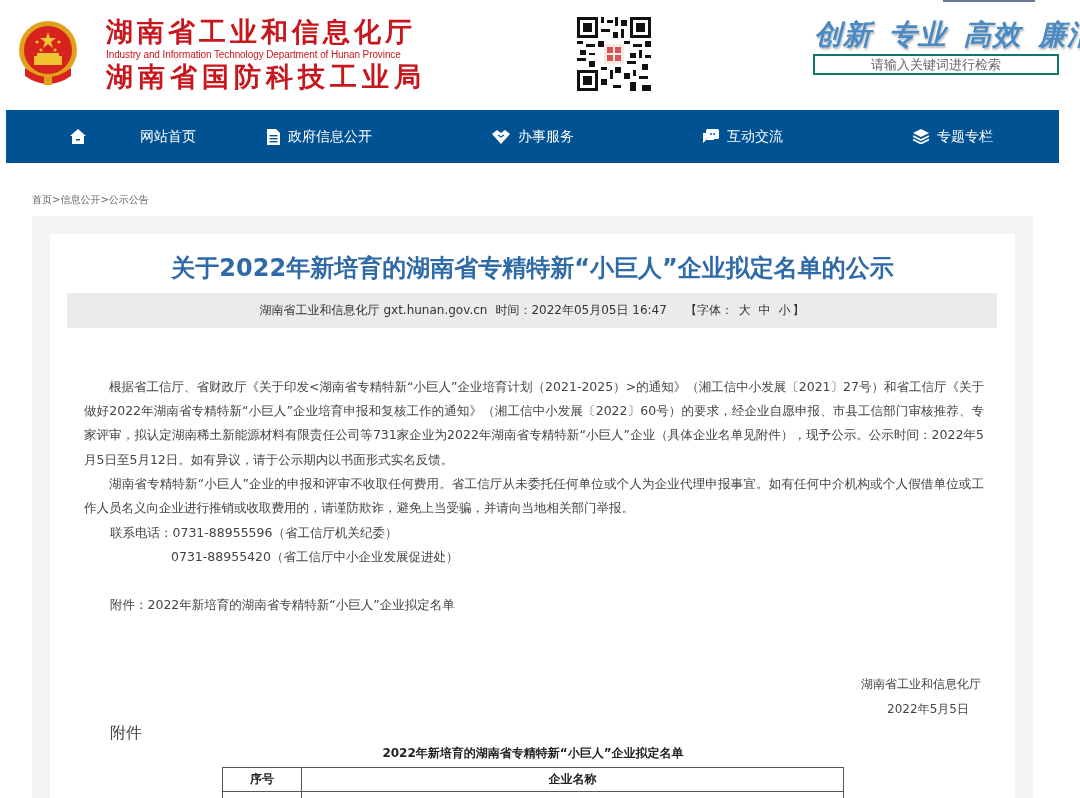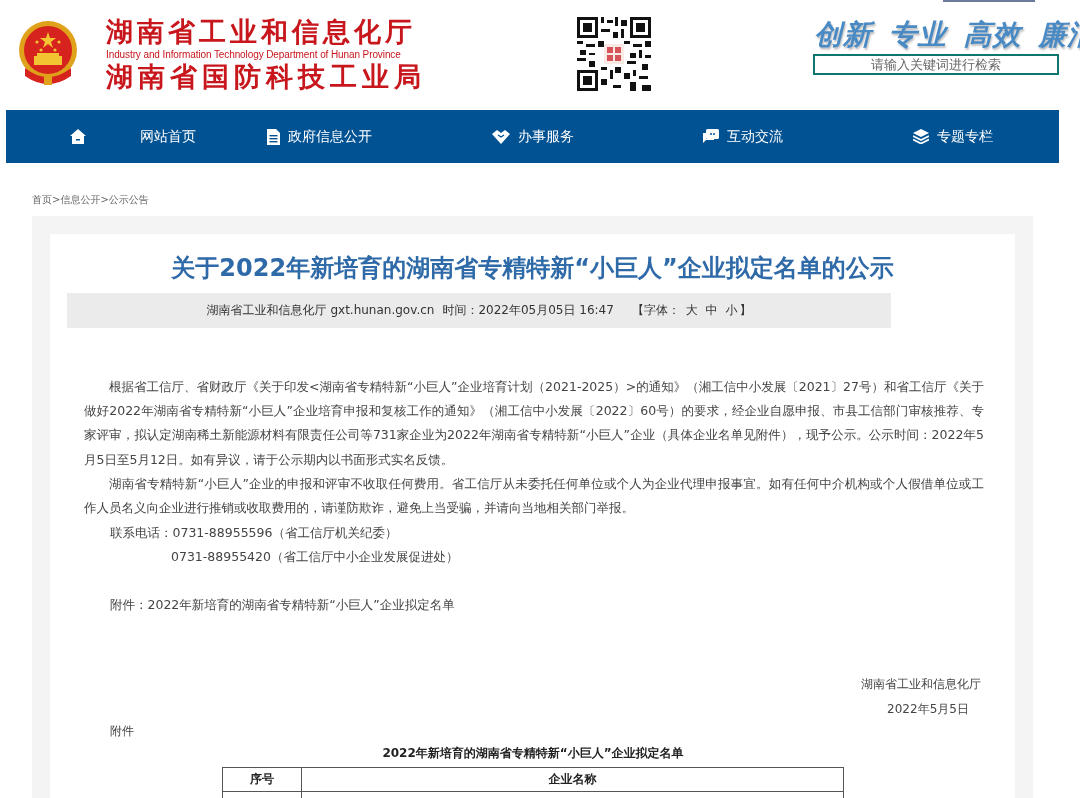--- a/index.html
+++ b/index.html
@@ -26,33 +26,33 @@
   .nav-item svg { margin-right: 8px; }
 
   
   .breadcrumb { position: absolute; left: 32px; top: 193px; font-size: 10px; color: #666; white-space: nowrap; }
   .breadcrumb a { color: #666; text-decoration: none; }
 
   
   .outer { position: absolute; left: 32px; top: 216px; width: 1001px; height: 582px; background: #f4f4f4; }
   .card { position: absolute; left: 50px; top: 234px; width: 965px; height: 564px; background: #fff; }
   .title { position: absolute; left: 50px; top: 252px; width: 965px; text-align: center; font-size: 24px; font-weight: bold; color: #2f6aa8; white-space: nowrap; }
-  .meta-bar { position: absolute; left: 67px; top: 293px; width: 824px; height: 35px; background: #ebebeb; display: flex; align-items: center; justify-content: center; font-size: 12px; color: #333; white-space: nowrap; }
+  .meta-bar { position: absolute; left: 67px; top: 293px; width: 930px; height: 35px; background: #ebebeb; display: flex; align-items: center; justify-content: center; font-size: 12px; color: #333; white-space: nowrap; }
   .meta-bar span { margin: 0 4px; }
   .font-size-ctrl span.fs { cursor: pointer; margin: 0 2px; }
 
   .body-text { position: absolute; left: 84px; top: 375px; width: 900px; font-size: 12.5px; color: #444; line-height: 24.2px; }
   .body-text p { text-indent: 25px; text-align: justify; }
   .contact { position: absolute; left: 110px; top: 521px; font-size: 12.5px; color: #444; line-height: 24px; white-space: nowrap; }
   .contact .second { padding-left: 61px; }
   .attachment-line { position: absolute; left: 110px; top: 597px; font-size: 12.5px; color: #444; white-space: nowrap; }
   .attachment-line a { color: #444; text-decoration: none; }
   .sign { position: absolute; right: 99px; top: 672px; font-size: 12px; color: #444; text-align: center; line-height: 25px; white-space: nowrap; }
   .sign .date { padding-left: 14px; }
-  .att-label { position: absolute; left: 110px; top: 723px; font-size: 12px; color: #444; }
+  .att-label { position: absolute; left: 110px; top: 723px; font-size: 16px; color: #444; }
   .table-title { position: absolute; left: 222px; top: 745px; width: 622px; text-align: center; font-size: 12px; font-weight: bold; color: #222; white-space: nowrap; }
   table.list { position: absolute; left: 222px; top: 767px; width: 622px; border-collapse: collapse; font-size: 12px; }
   table.list th { border: 1.5px solid #555; height: 24px; font-weight: bold; color: #222; text-align: center; }
   table.list td { border: 1.5px solid #555; height: 14px; }
 </style>
 </head>
 <body>
 
 <div class="header">
   <div class="top-bar"></div>

